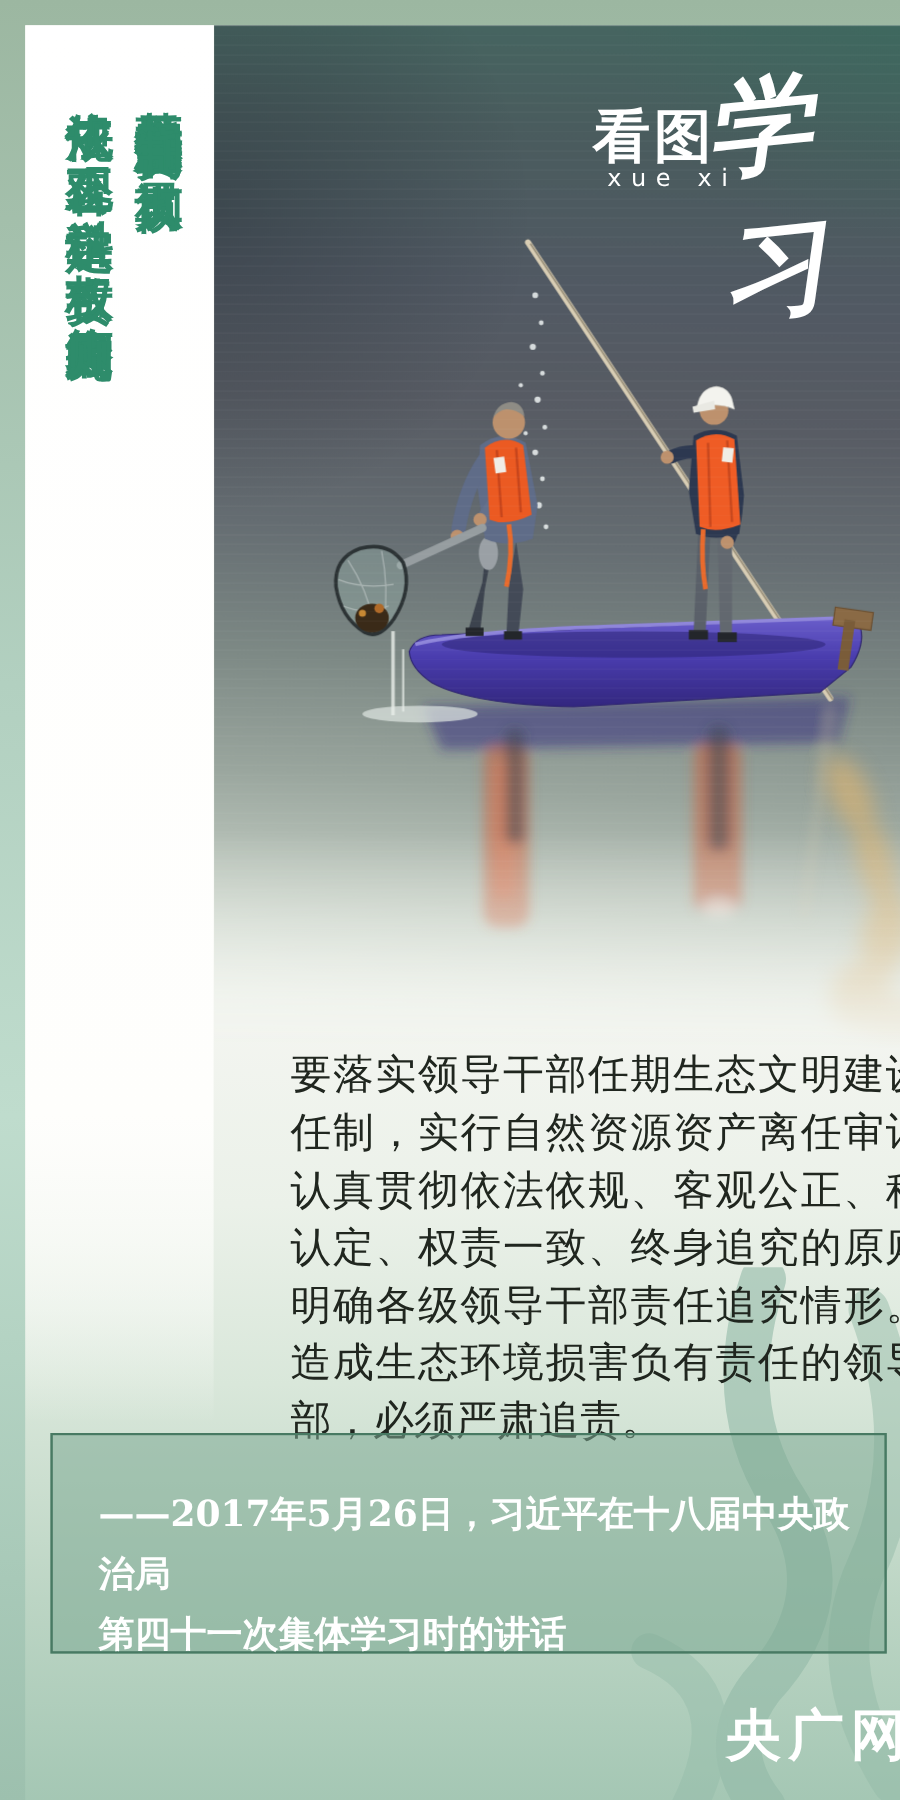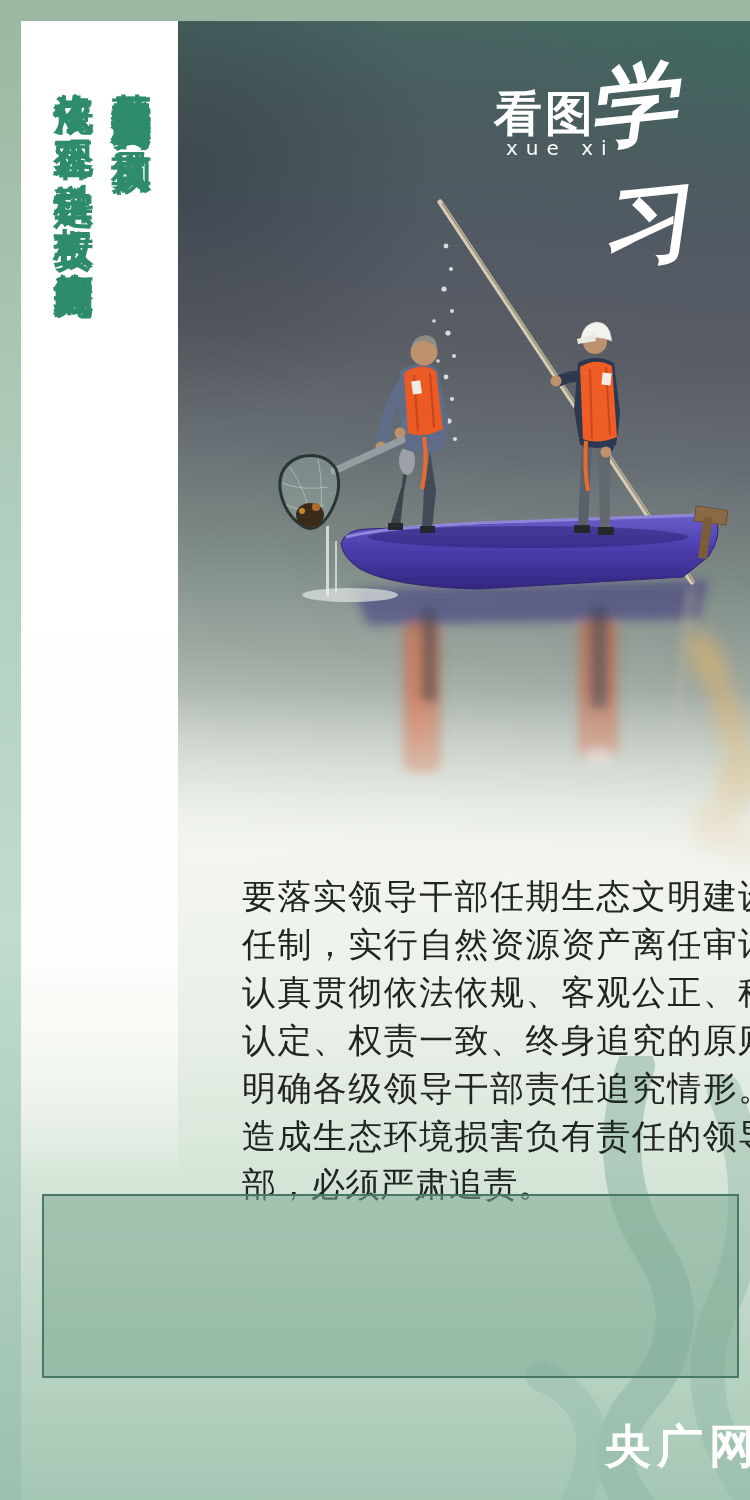--- a/index.html
+++ b/index.html
@@ -226,18 +226,20 @@
       <g fill="none" stroke="#93baa8" stroke-linecap="round">
         <path d="M150 10 Q115 115 168 195 Q218 275 148 350 Q110 400 150 450" stroke-width="38"></path>
         <path d="M238 35 Q282 150 236 250 Q198 335 258 430" stroke-width="34" opacity=".8"></path>
         <path d="M55 320 Q135 355 88 450" stroke-width="30" opacity=".7"></path>
       </g>
     </svg>
 
     <div class="quote-body">要落实领导干部任期生态文明建设责任制，实行自然资源资产离任审计，认真贯彻依法依规、客观公正、科学认定、权责一致、终身追究的原则，明确各级领导干部责任追究情形。对造成生态环境损害负有责任的领导干部，必须严肃追责。</div>
 
     <div class="quote-box">
+      <div>——2017年5月26日，习近平在十八届中央政治局</div>
+      <div>第四十一次集体学习时的讲话</div>
     </div>
 
     <div class="bottom-logo">央广网</div>
 
   </div>
 </div>
 
 </body></html>

